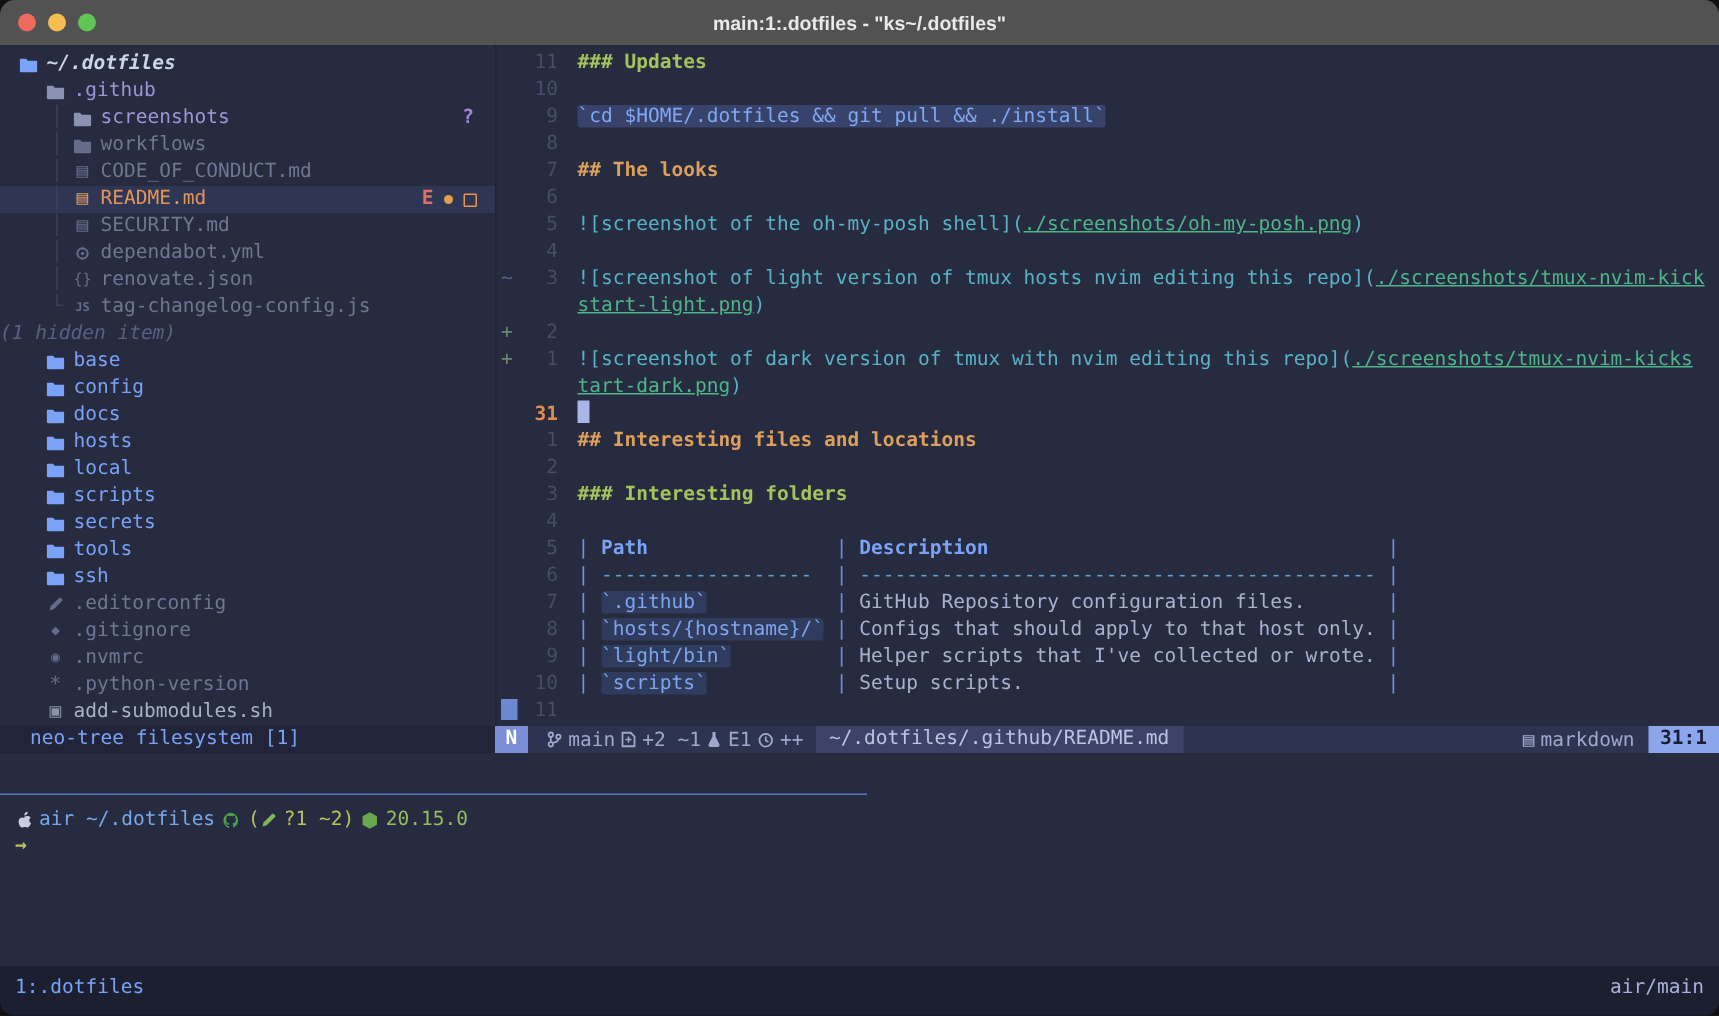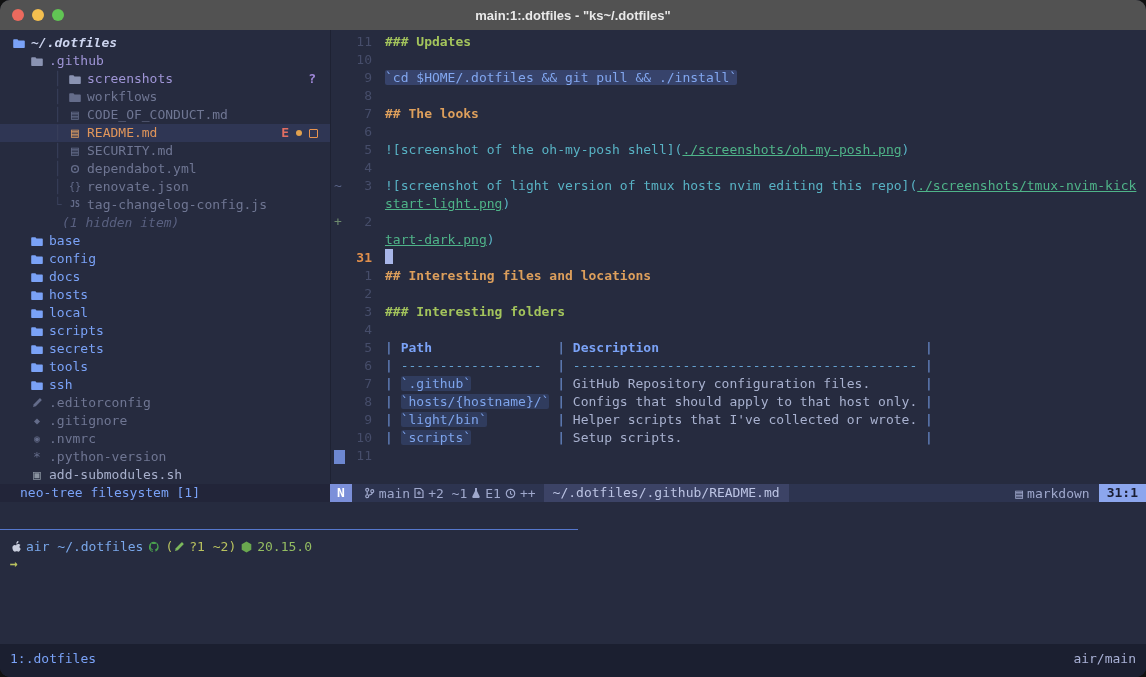--- a/index.html
+++ b/index.html
@@ -10,21 +10,21 @@
             display:flex;align-items:center;justify-content:center;
             font-family:"Liberation Sans","DejaVu Sans",sans-serif;font-weight:bold;font-size:13px;color:#e9e9e9;}
   .lights{position:absolute;left:12px;top:0;height:30px;display:flex;align-items:center;gap:8px;}
   .light{width:12px;height:12px;border-radius:50%;}
   .light.r{background:#ec6a5e}.light.y{background:#f4bf4f}.light.g{background:#61c554}
   
   .sidebar{position:absolute;top:30px;left:0;width:330px;height:454px;padding-top:4px;box-sizing:content-box;}
   .trow{height:18px;line-height:18px;white-space:pre;display:flex;align-items:center;position:relative;}
   .trow .ico{display:inline-flex;width:14px;justify-content:center;margin-right:5px;flex:none;}
   .lv1{padding-left:12px}.lv2{padding-left:30px}
-  .lv3{padding-left:54px}
+  .lv3{padding-left:34px}
   .guide{color:#3a415c;width:14px;display:inline-block;flex:none;}
   .c-root{color:#ccd4ee;font-weight:bold;font-style:italic}
   .c-purp{color:#9f95d6}.c-dim{color:#6f7693}.c-blue{color:#7aa2f7}.c-lite{color:#a8b0cc}
   .c-org{color:#e0955a}.c-hidden{color:#596080;font-style:italic}
   .i-blue{color:#7aa2f7}.i-gray{color:#8a93b2}.i-dim{color:#646c8a}.i-org{color:#d89a62}.i-grn{color:#8a93a0}
   .sel{background:#2f3654;}
   .marks{position:absolute;right:12px;display:flex;align-items:center;gap:7px;}
   .mk-e{color:#e26e62;font-weight:bold}
   .mk-dot{width:6px;height:6px;border-radius:50%;background:#e0a14f;display:inline-block}
   .mk-sq{width:7px;height:7px;border:1.5px solid #e8944f;display:inline-block;border-radius:1px}
@@ -139,21 +139,21 @@
     <div class="trow lv3">
       <span class="guide">│</span>
       <span class="ico i-dim" style="font-size:10px">{}</span>
       <span class="c-dim">renovate.json</span>
     </div>
     <div class="trow lv3">
       <span class="guide">└</span>
       <span class="ico i-dim" style="font-size:8px;font-weight:bold">JS</span>
       <span class="c-dim">tag-changelog-config.js</span>
     </div>
-    <div class="trow" style="padding-left:62px">
+    <div class="trow" style="">
       <span class="c-hidden">(1 hidden item)</span>
     </div>
     <div class="trow lv2">
       <span class="ico i-blue"><svg width="12" height="11" viewBox="0 0 12 11">
             <path fill="currentColor" d="M1 1.2h3.4l1.1 1.3H11c.5 0 .8.4.8.8v6c0 .5-.4.8-.8.8H1c-.5 0-.8-.4-.8-.8V2c0-.5.4-.8.8-.8z"></path>
           </svg></span>
       <span class="c-blue">base</span>
     </div>
     <div class="trow lv2">
       <span class="ico i-blue"><svg width="12" height="11" viewBox="0 0 12 11">
@@ -233,20 +233,21 @@
     <div class="erow"><span class="sgn"></span><span class="num">10</span></div>
     <div class="erow"><span class="sgn"></span><span class="num">9</span><span class="cds">`cd $HOME/.dotfiles &amp;&amp; git pull &amp;&amp; ./install`</span></div>
     <div class="erow"><span class="sgn"></span><span class="num">8</span></div>
     <div class="erow"><span class="sgn"></span><span class="num">7</span><span class="h2">## The looks</span></div>
     <div class="erow"><span class="sgn"></span><span class="num">6</span></div>
     <div class="erow"><span class="sgn"></span><span class="num">5</span><span class="cy">![screenshot of the oh-my-posh shell](</span><span class="lk">./screenshots/oh-my-posh.png</span><span class="cy">)</span></div>
     <div class="erow"><span class="sgn"></span><span class="num">4</span></div>
     <div class="erow"><span class="sgn">~</span><span class="num">3</span><span class="cy">![screenshot of light version of tmux hosts nvim editing this repo](</span><span class="lk">./screenshots/tmux-nvim-kick</span></div>
     <div class="erow"><span class="sgn"></span><span class="num"></span><span class="lk">start-light.png</span><span class="cy">)</span></div>
     <div class="erow"><span class="sgn plus">+</span><span class="num">2</span></div>
+    <div class="erow"><span class="sgn plus">+</span><span class="num">1</span><span class="cy">![screenshot of dark version of tmux with nvim editing this repo](</span><span class="lk">./screenshots/tmux-nvim-kicks</span></div>
     <div class="erow"><span class="sgn"></span><span class="num"></span><span class="lk">tart-dark.png</span><span class="cy">)</span></div>
     <div class="erow"><span class="sgn"></span><span class="num numcur">31</span><span class="cursor"></span></div>
     <div class="erow"><span class="sgn"></span><span class="num">1</span><span class="h2">## Interesting files and locations</span></div>
     <div class="erow"><span class="sgn"></span><span class="num">2</span></div>
     <div class="erow"><span class="sgn"></span><span class="num">3</span><span class="h3">### Interesting folders</span></div>
     <div class="erow"><span class="sgn"></span><span class="num">4</span></div>
     <div class="erow"><span class="sgn"></span><span class="num">5</span><span class="pp">| </span><span class="th">Path</span><span>                </span><span class="pp">| </span><span class="th">Description</span><span>                                  </span><span class="pp">|</span></div>
     <div class="erow"><span class="sgn"></span><span class="num">6</span><span class="pp">| </span><span class="dsh">------------------  </span><span class="pp">| </span><span class="dsh">-------------------------------------------- </span><span class="pp">|</span></div>
     <div class="erow"><span class="sgn"></span><span class="num">7</span><span class="pp">| </span><span class="cd">`.github`</span><span>           </span><span class="pp">| </span><span class="tx">GitHub Repository configuration files.</span><span>       </span><span class="pp">|</span></div>
     <div class="erow"><span class="sgn"></span><span class="num">8</span><span class="pp">| </span><span class="cd">`hosts/{hostname}/`</span><span> </span><span class="pp">| </span><span class="tx">Configs that should apply to that host only.</span><span> </span><span class="pp">|</span></div>

